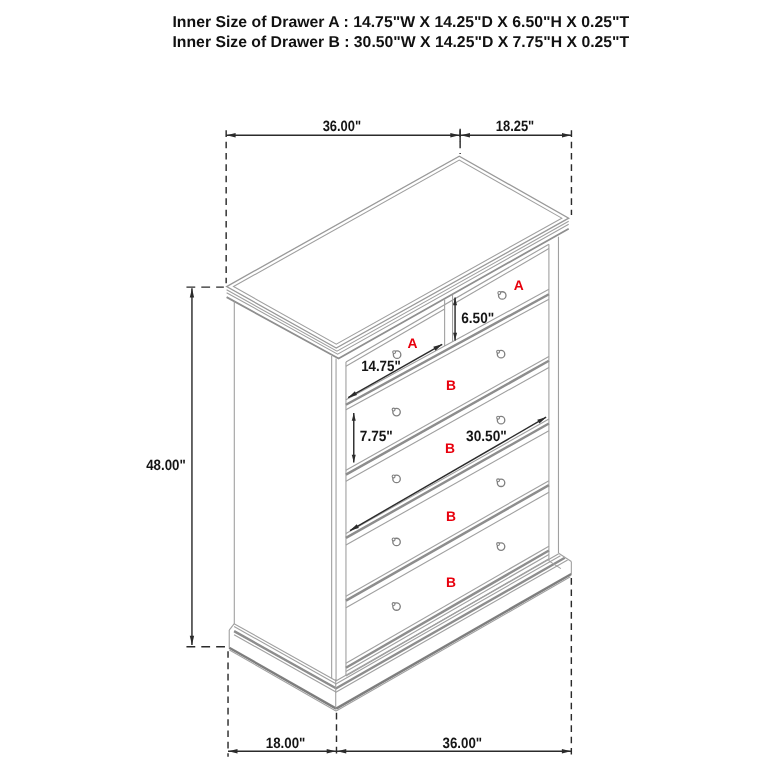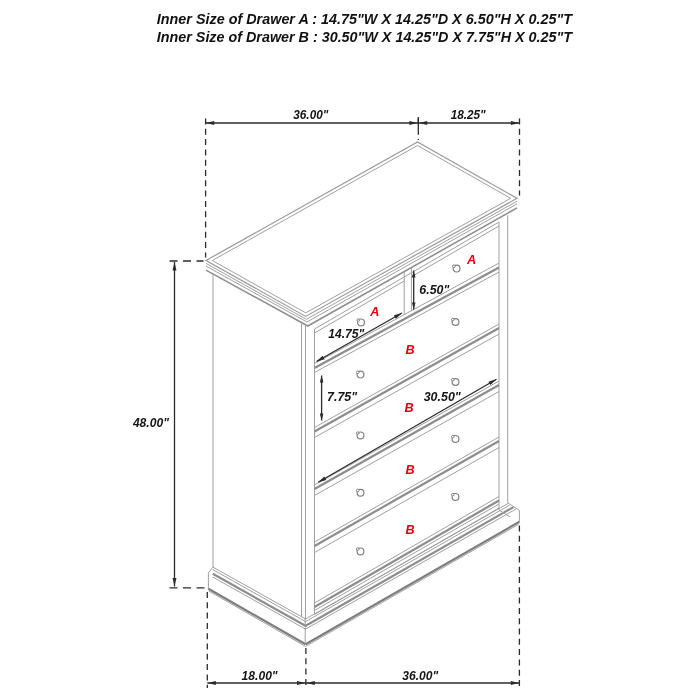--- a/index.html
+++ b/index.html
@@ -1,17 +1,17 @@
 <!DOCTYPE html>
 <html><head>
 <meta charset="utf-8">
 <style>
 html,body { margin:0; padding:0; background:#ffffff; }
 #page { position:relative; width:700px; height:700px; background:#ffffff; will-change:transform;
-        font-family:"Liberation Sans", sans-serif;font-style:italic; }
+        font-family:"Liberation Sans", sans-serif; }
 svg .f  { stroke:#a0a0a0; stroke-width:1; fill:none; }
 svg .fb { stroke:#8d8d8d; stroke-width:2.2; fill:none; }
 svg .fb2 { stroke:#7e7e7e; stroke-width:2.2; fill:none; }
 svg .fs { stroke:#8f8f8f; stroke-width:1.6; fill:none; }
 svg .fp { stroke:#9a9a9a; stroke-width:1.2; fill:#ffffff; }
 svg .k  { stroke:#808080; stroke-width:1.2; fill:#ffffff; }
 svg .k2 { stroke:#808080; stroke-width:1; fill:#ffffff; }
 svg .d  { stroke:#2b2b2b; stroke-width:1.3; stroke-dasharray:6 4.3; fill:none; }
 svg .dh { stroke:#2b2b2b; stroke-width:1.3; stroke-dasharray:8 5.5; fill:none; }
 svg .dim{ stroke:#2b2b2b; stroke-width:1.3; fill:none; }

